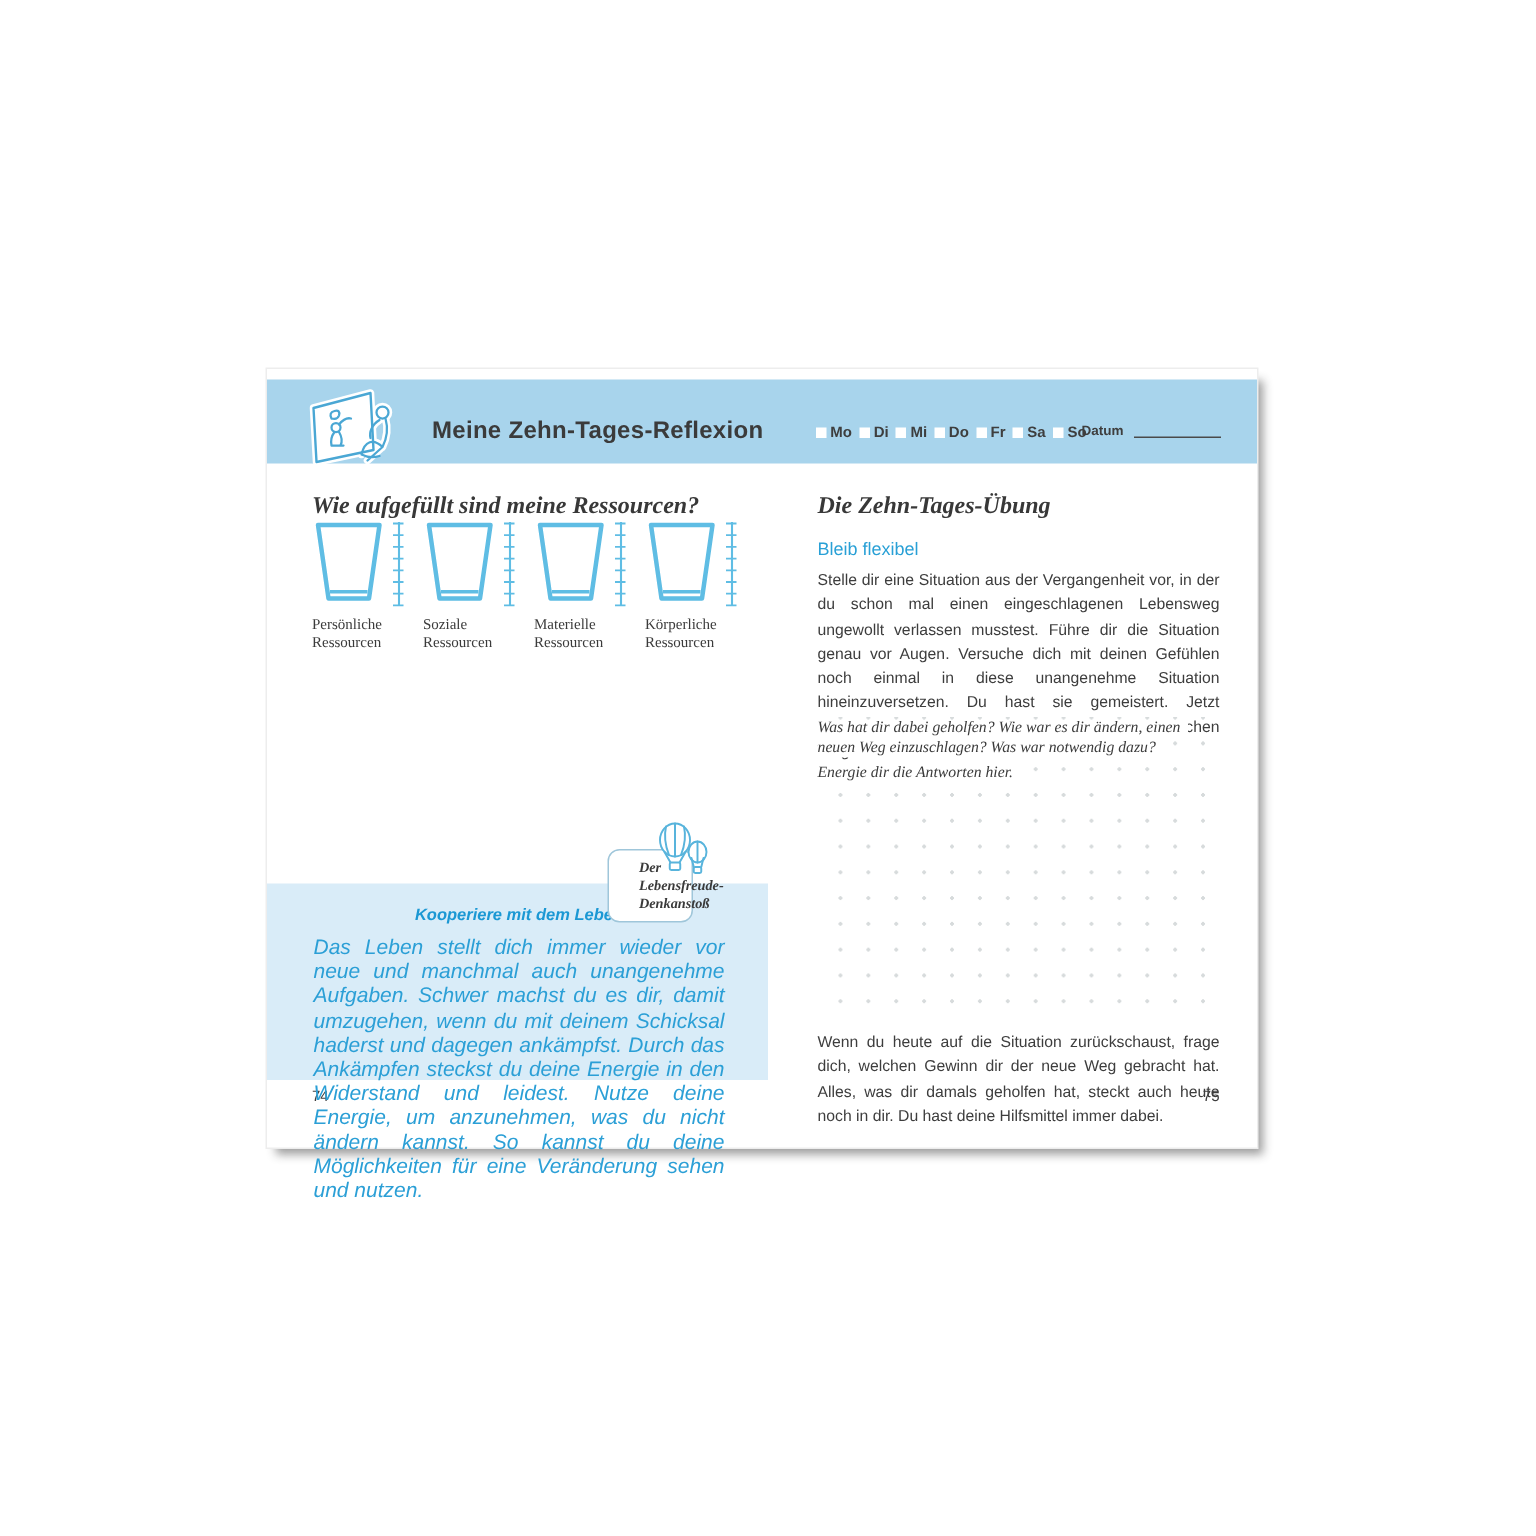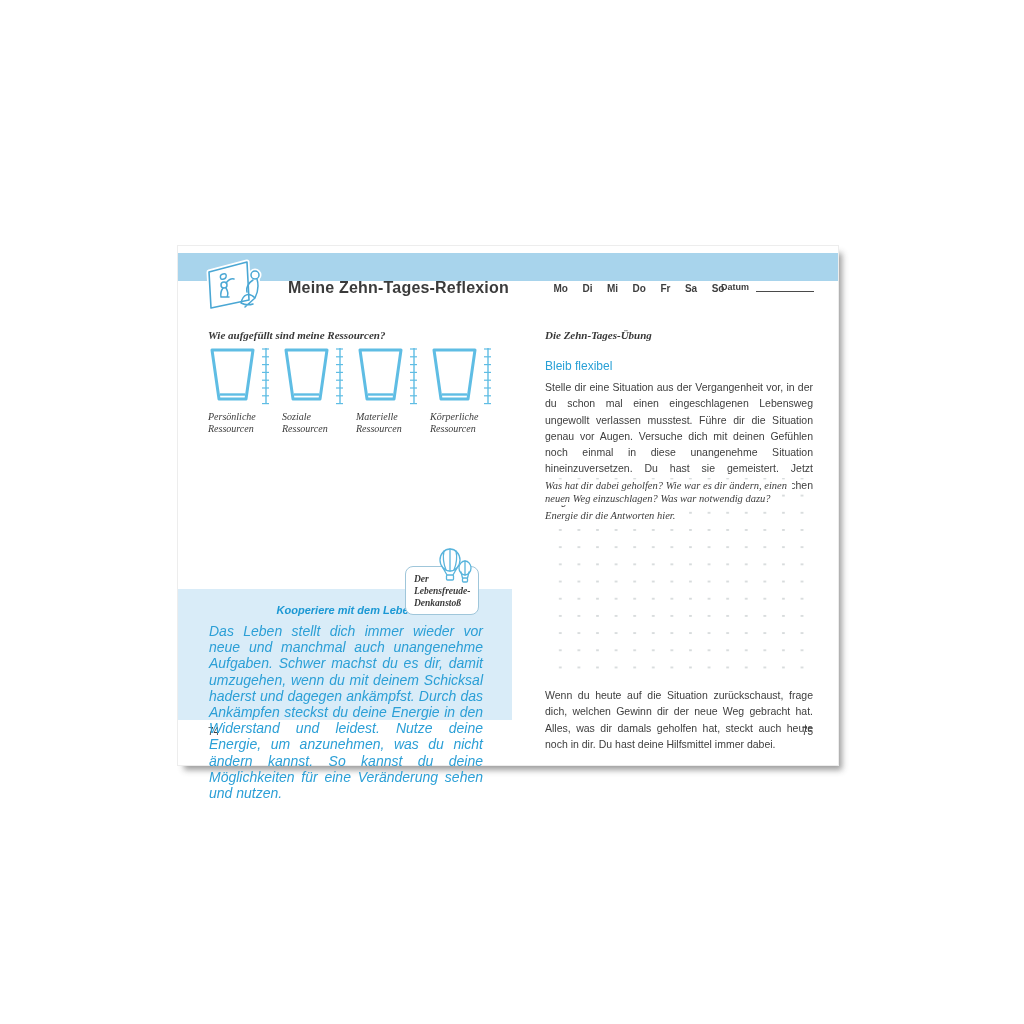--- a/index.html
+++ b/index.html
@@ -8,40 +8,40 @@
     font-family:"Liberation Sans",sans-serif;
     position:relative;overflow:hidden;
   }
   .spread{
     position:absolute;left:178px;top:246px;width:660px;height:519px;
     background:#ffffff;
     box-shadow:0 0 0 1px #ededed, 5px 6px 6px -1px rgba(40,40,40,0.45);
   }
   
   .band{
-    position:absolute;left:0;top:7px;width:660px;height:28px;
+    position:absolute;left:0;top:7px;width:660px;height:56px;
     background:#a8d4ec;
   }
   .band-icon{position:absolute;left:24px;top:12px;width:66px;height:54px;z-index:3;}
   .band-title{
     position:absolute;left:110px;top:26px;
     font-size:16px;font-weight:700;color:#3b3b3b;letter-spacing:0.2px;white-space:nowrap;
   }
   .days{position:absolute;left:366px;top:30px;display:flex;gap:5px;align-items:center;}
   .day{display:flex;align-items:center;}
   .day .cb{width:7px;height:7px;background:#fff;display:inline-block;}
   .day .lb{font-size:10px;font-weight:700;color:#3e3e3e;margin-left:2.5px;}
   .datum{position:absolute;left:543px;top:29px;display:flex;align-items:flex-end;}
   .datum .lb{font-size:9px;font-weight:700;color:#3e3e3e;}
   .datum .line{display:inline-block;width:58px;height:9px;border-bottom:1.2px solid #4a4a4a;margin-left:7px;}
 
   
   .serif-h{
     font-family:"Liberation Serif",serif;font-style:italic;font-weight:700;
-    font-size:11px;color:#383838;white-space:nowrap;
+    font-size:16px;color:#383838;white-space:nowrap;
   }
   .serif-i{
     font-family:"Liberation Serif",serif;font-style:italic;
     font-size:10.5px;color:#3b3b3b;line-height:12.5px;
   }
   .body-p{
     font-size:10.5px;line-height:16.3px;color:#3d3d3d;text-align:justify;margin:0;
   }
   .dots{
     position:absolute;
@@ -49,29 +49,29 @@
     background-size:18.6px 17.2px;background-position:6px 9px;
   }
   .maskbg{background:#ffffff;padding:0 5px 1px 0;box-decoration-break:clone;}
 
   
   .res-heading{position:absolute;left:30px;top:83px;}
   .glass-row{position:absolute;left:30px;top:101px;display:flex;}
   .glass-group{width:74px;}
   .glass-group svg{display:block;}
   .glass-label{
-    font-family:"Liberation Serif",serif;font-style:italic;
+    font-family:"Liberation Serif",serif;
     font-size:10px;line-height:11.5px;color:#3b3b3b;margin-top:5px;
   }
   .dots-left{left:28px;top:186px;width:268px;height:148px;}
   .discover-heading{position:absolute;left:2px;top:48px;font-size:11.2px;}
   .badge{
-    position:absolute;left:227px;top:320px;width:74px;box-sizing:border-box;
+    position:absolute;left:227px;top:320px;width:57px;box-sizing:border-box;
     background:#fff;border:1px solid #9fc6da;border-radius:8px;
-    padding:6px 4px 5px 8px;z-index:3;
+    padding:6px 4px 5px 20px;z-index:3;
   }
   .badge div{
     font-family:"Liberation Serif",serif;font-style:italic;font-weight:700;
     font-size:9.5px;line-height:12px;color:#3a3a3a;white-space:nowrap;
   }
   .balloons{position:absolute;left:254px;top:301px;width:42px;height:42px;z-index:4;}
   .tipbox{
     position:absolute;left:0;top:343px;width:334px;height:131px;box-sizing:border-box;
     background:#d9ecf8;padding:15px 29px 0 31px;z-index:1;
   }

